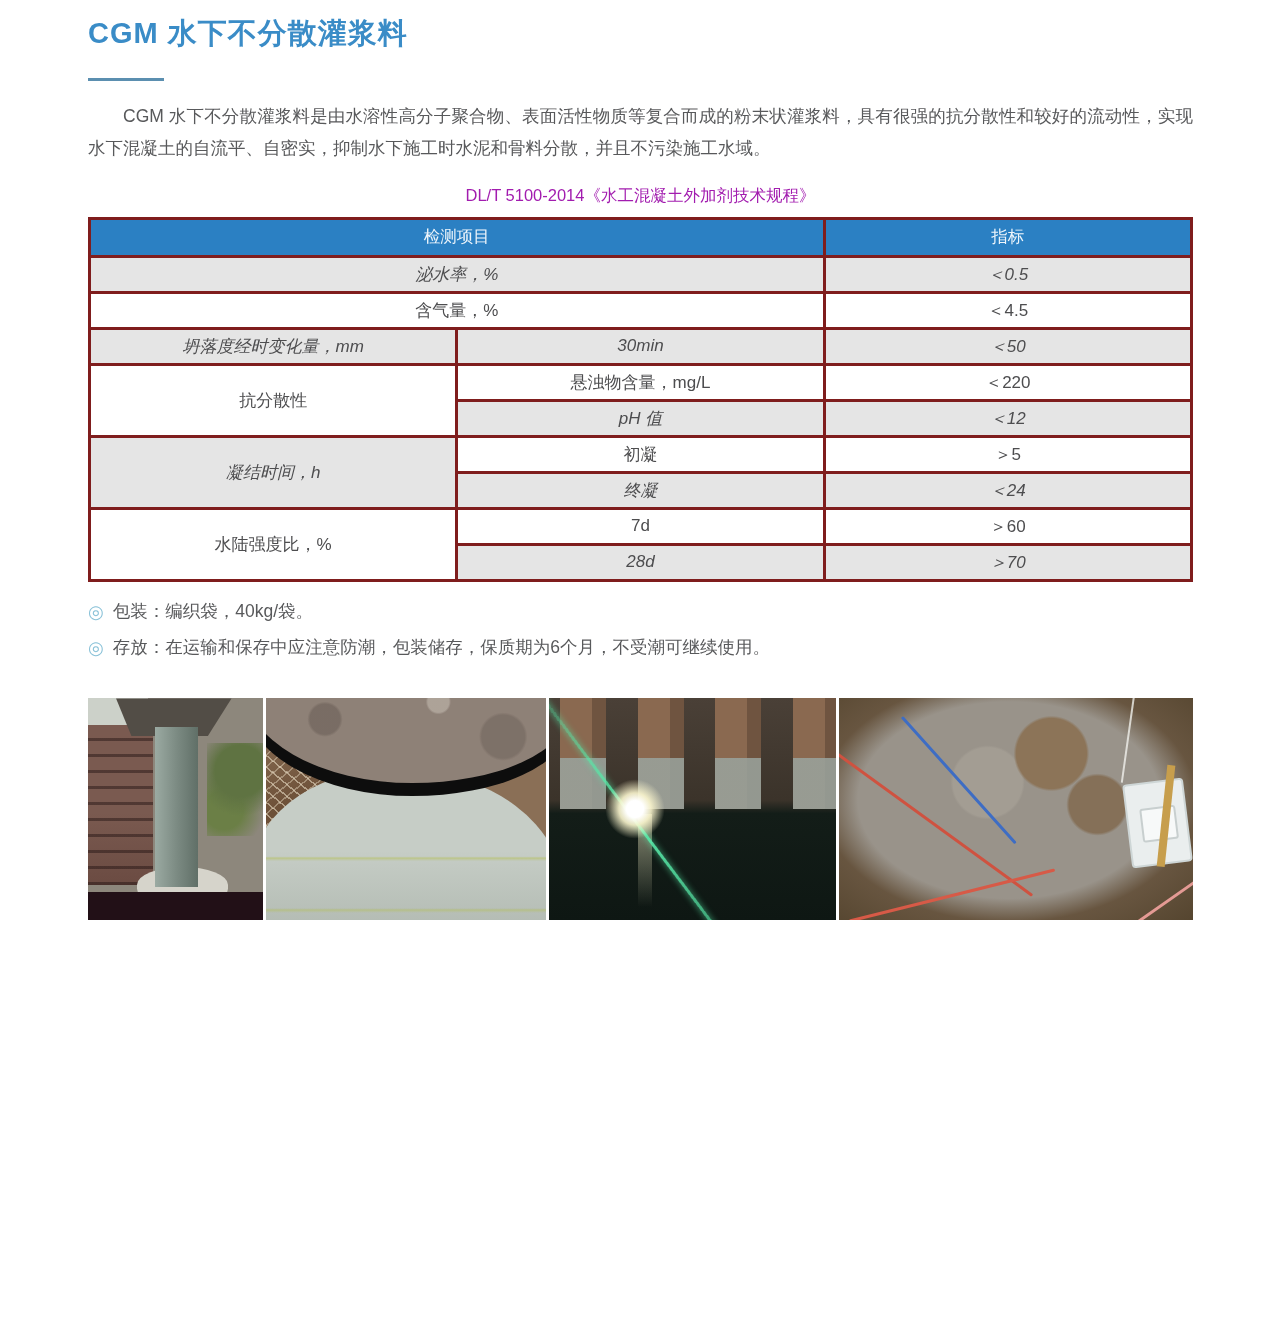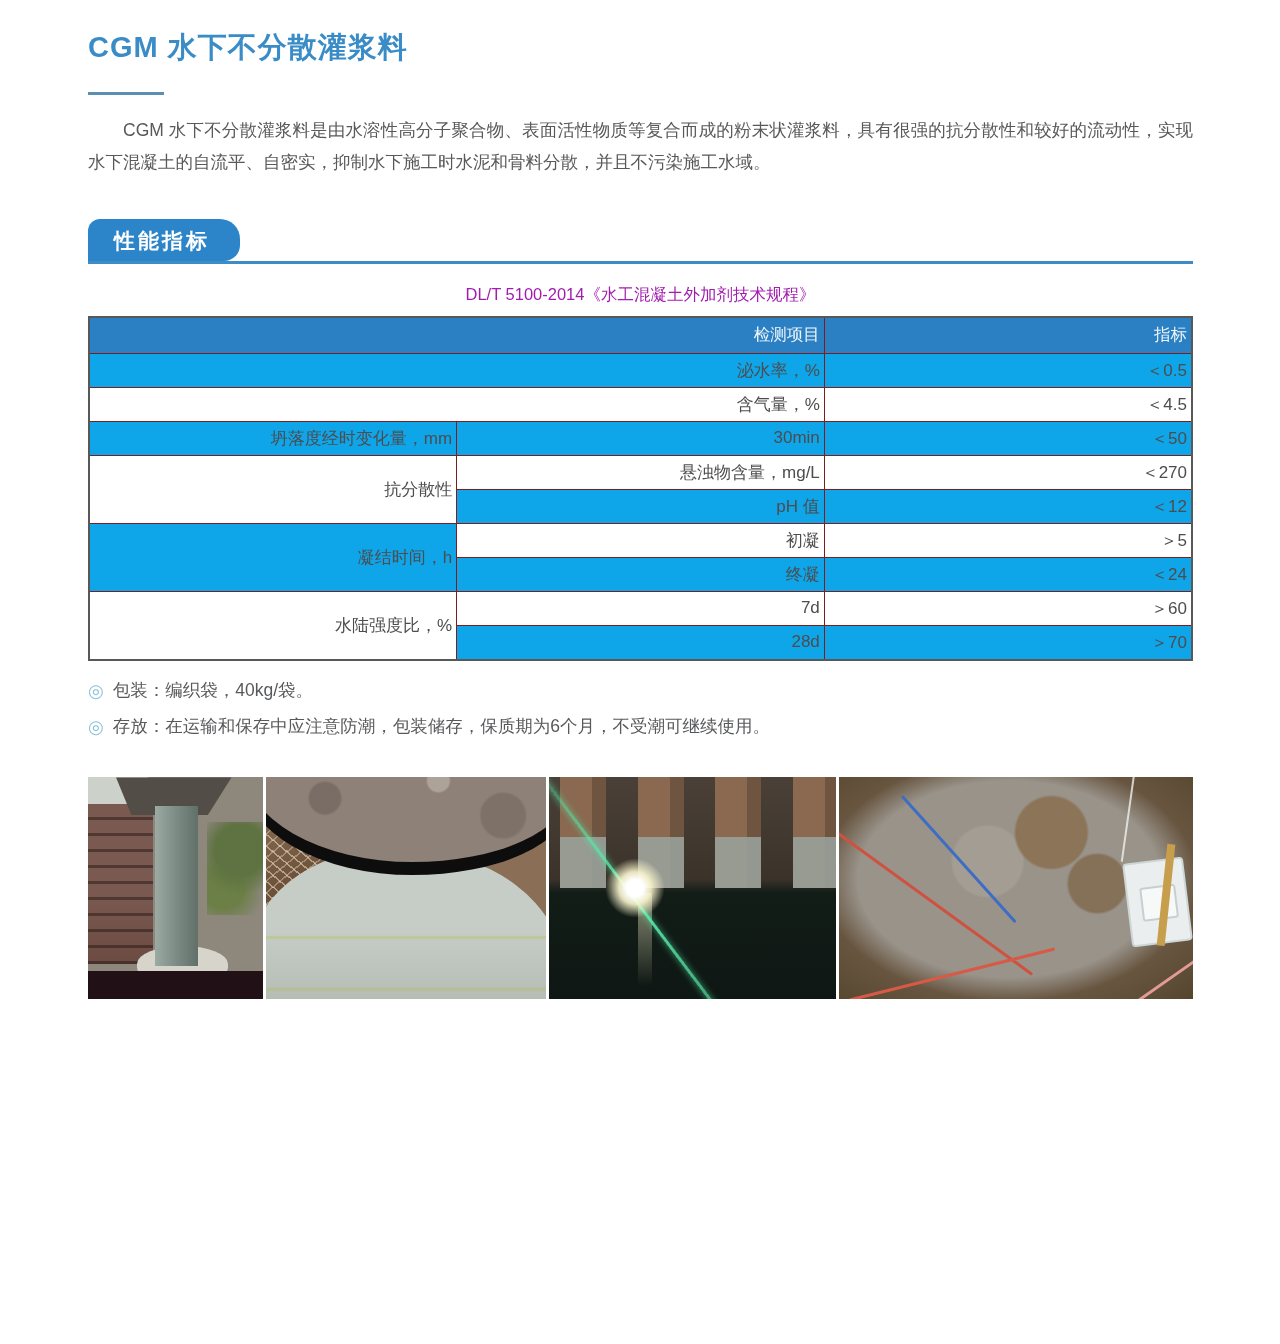--- a/index.html
+++ b/index.html
@@ -1,40 +1,40 @@
 <!DOCTYPE html>
 <html><head>
 <meta charset="utf-8">
 <style>
   html,body{margin:0;padding:0;background:#ffffff;}
   body{width:1280px;min-height:1344px;font-family:"Liberation Sans","DejaVu Sans",sans-serif;}
-  .page{width:1105px;padding:28px 87px 40px 88px;}
+  .page{width:1105px;padding:14px 87px 40px 88px;}
 
   
   h1{margin:0;font-size:29px;font-weight:700;color:#3a8cc7;letter-spacing:1px;}
   .title-rule{width:76px;height:3px;background:#5b8fb0;margin-top:24px;}
 
   
   .body-text{font-size:17.5px;color:#58595b;line-height:1.82;text-align:justify;text-indent:2em;margin:14px 0 0;}
   .intro{margin-top:20px;}
 
   
   .section-head{margin-top:32px;border-bottom:3px solid #3e8cc6;line-height:0;}
   .badge{display:inline-block;background:#2b85c8;color:#ffffff;font-size:21px;line-height:1;font-weight:700;letter-spacing:3px;padding:11px 30px 10px 26px;border-radius:12px 20px 16px 0;}
   .sec-performance{margin-top:40px;}
   .sec-packaging{margin-top:40px;}
 
   
   .standard{text-align:center;font-size:16.5px;color:#a21caf;margin:20px 0 10px;}
 
   
   table{width:100%;border-collapse:collapse;table-layout:fixed;border:2px solid #585858;}
-  th,td{border:1px solid #7f1d1d;height:31px;text-align:right;font-size:17px;color:#4d4d4f;padding:1px 4px;}
+  th,td{border:3px solid #7f1d1d;height:31px;text-align:center;font-size:17px;color:#4d4d4f;padding:1px 4px;}
   thead th{background:#2b80c3;color:#eef5fb;font-size:16.5px;font-weight:400;height:33px;}
-  .gray{background:#0ea5e9;}
+  .gray{background:#e5e5e5;font-style:italic;}
 
   
   .bullets{margin-top:14px;}
   .bullet{display:flex;align-items:flex-start;gap:9px;font-size:17.5px;color:#58595b;line-height:1.8;margin-top:4px;}
   .ring{color:#8ac2d8;font-size:18px;line-height:1.8;}
 
   
   .photo-strip{margin-top:34px;display:flex;gap:3px;height:222px;}
   .photo{position:relative;overflow:hidden;flex:0 0 auto;}
   .photo *{position:absolute;}
@@ -87,23 +87,20 @@
 <body>
 
 <div class="page">
 
   <h1>CGM 水下不分散灌浆料</h1>
   <div class="title-rule"></div>
 
   <p class="body-text intro">CGM 水下不分散灌浆料是由水溶性高分子聚合物、表面活性物质等复合而成的粉末状灌浆料，具有很强的抗分散性和较好的流动性，实现水下混凝土的自流平、自密实，抑制水下施工时水泥和骨料分散，并且不污染施工水域。</p>
 
 
-  <div class="section-head sec-performance">
-    <span class="badge">性能指标</span>
-  </div>
   <p class="standard">DL/T 5100-2014《水工混凝土外加剂技术规程》</p>
 
   <table>
     <thead>
       <tr>
         <th colspan="2">检测项目</th>
         <th>指标</th>
       </tr>
     </thead>
     <tbody>
@@ -116,21 +113,21 @@
         <td>＜4.5</td>
       </tr>
       <tr>
         <td class="gray">坍落度经时变化量，mm</td>
         <td class="gray">30min</td>
         <td class="gray">＜50</td>
       </tr>
       <tr>
         <td rowspan="2">抗分散性</td>
         <td>悬浊物含量，mg/L</td>
-        <td>＜270</td>
+        <td>＜220</td>
       </tr>
       <tr>
         <td class="gray">pH 值</td>
         <td class="gray">＜12</td>
       </tr>
       <tr>
         <td rowspan="2" class="gray">凝结时间，h</td>
         <td>初凝</td>
         <td>＞5</td>
       </tr>

